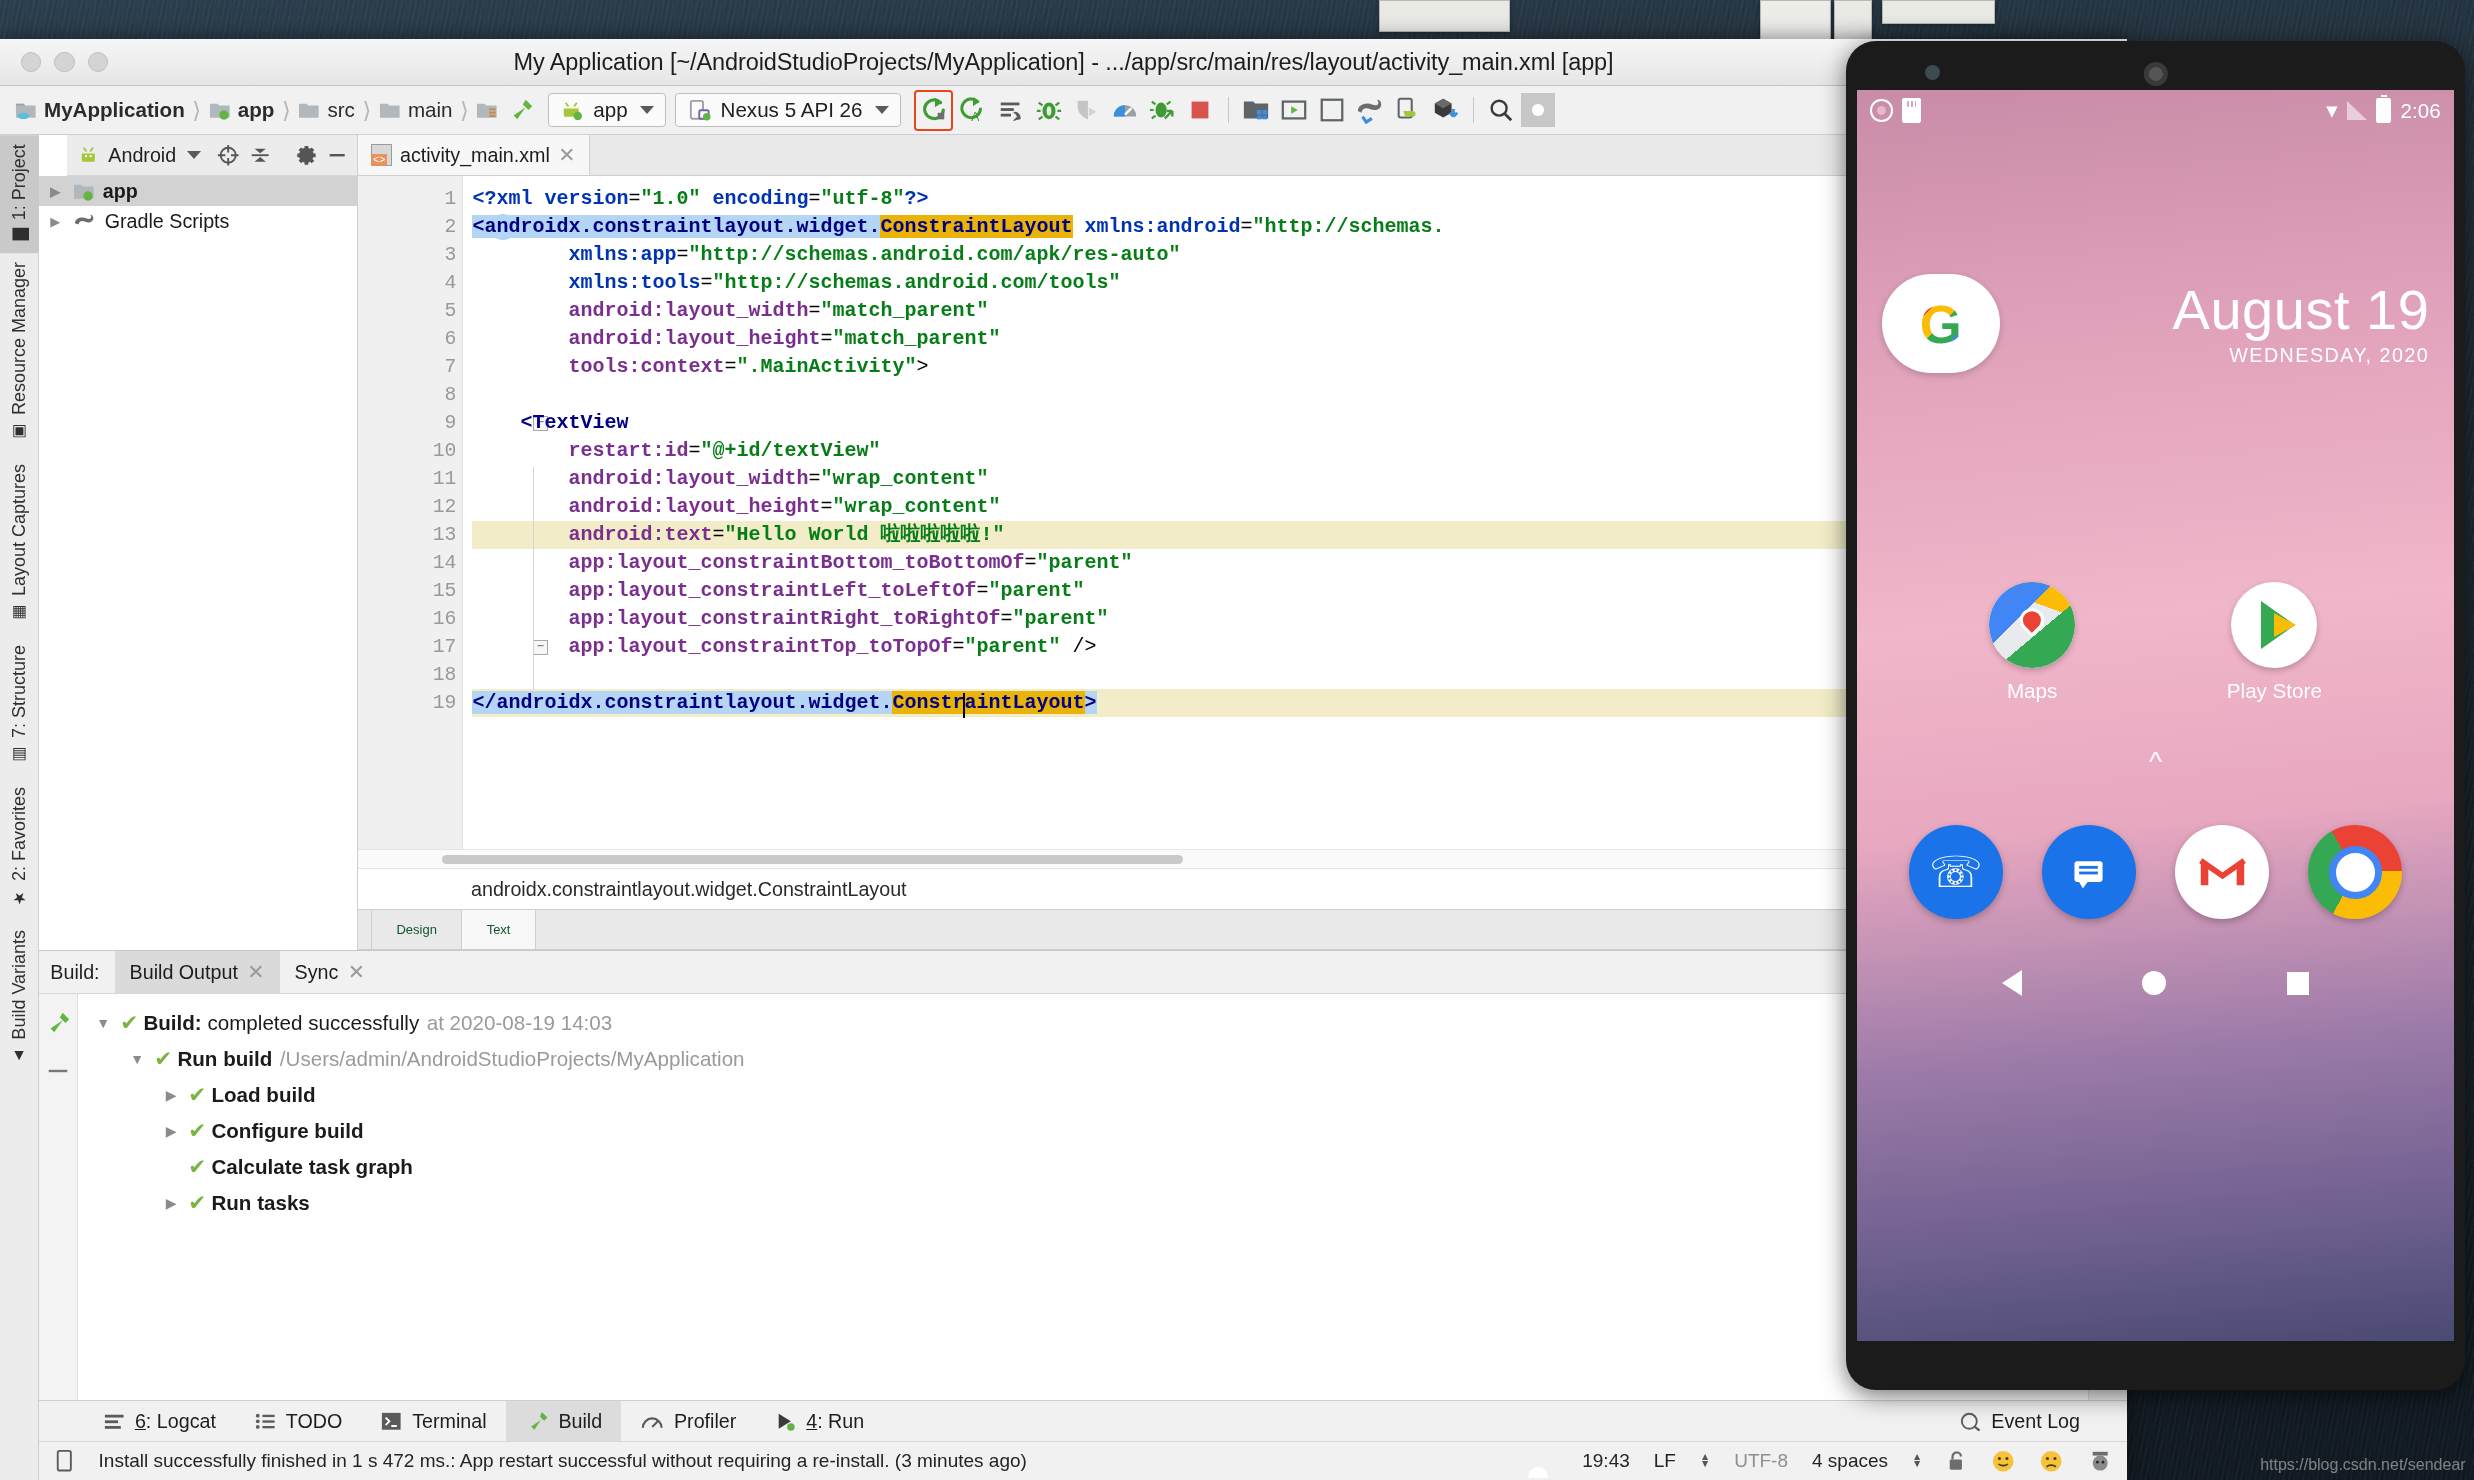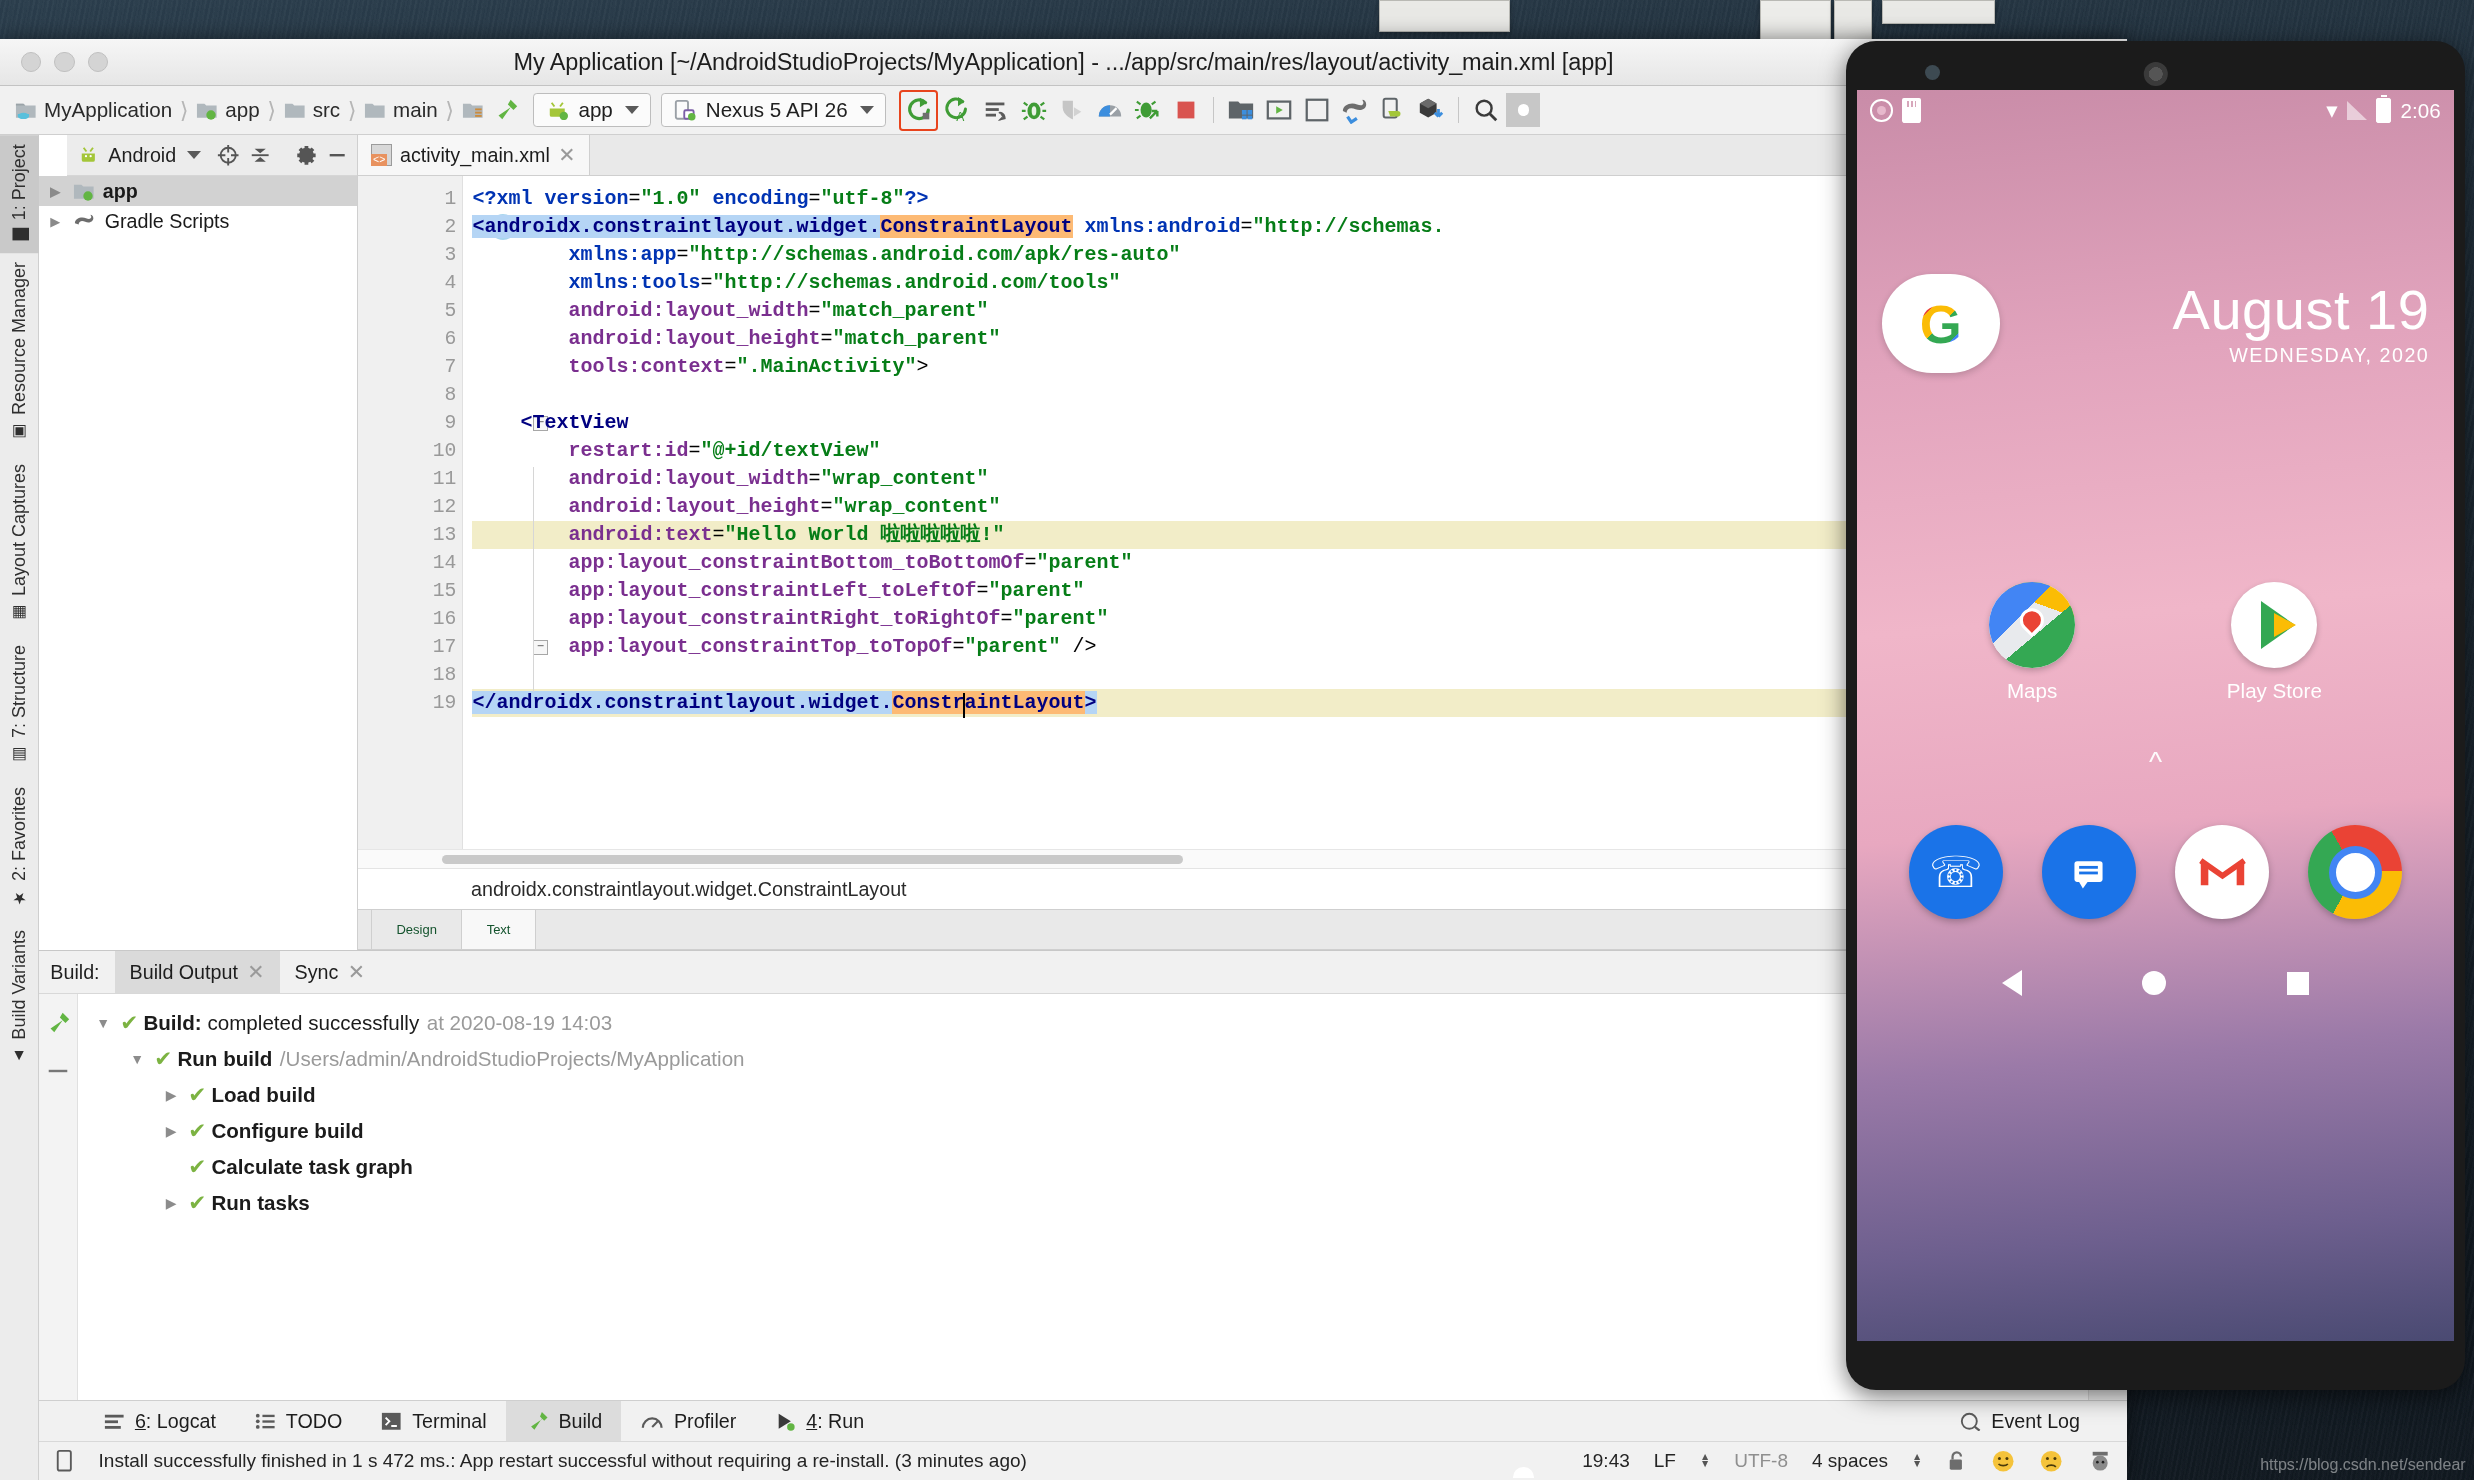--- a/index.html
+++ b/index.html
@@ -67,21 +67,21 @@
   
   #toolbar {
     height: 49px; flex: 0 0 49px;
     background: #f1f1f1;
     border-bottom: 0.9px solid #cfcfcf;
     display: flex; align-items: center;
     padding: 0 9.4px 0 13px;
     gap: 1.9px;
   }
   .crumb { display: flex; align-items: center; gap: 6.6px; font-size: 20.6px; color: #2b2b2b; padding: 0 1.9px; }
-  .crumb.bold { font-weight: normal; }
+  .crumb.bold { font-weight: bold; }
   .sep { color: #b6b6b6; font-size: 22.5px; margin: 0 3.8px; }
   .combo {
     height: 34px; min-width: 28px;
     background: #fbfbfb;
     border: 0.9px solid #bdbdbd; border-radius: 3.8px;
     display: flex; align-items: center; gap: 8.4px;
     padding: 0 11.3px; margin-left: 7.5px;
     font-size: 20.6px; color: #202020;
   }
   .caret { width: 0; height: 0; border-left: 7.5px solid transparent; border-right: 7.5px solid transparent; border-top: 8.4px solid #5a5a5a; margin-left: 3.8px;}
@@ -207,21 +207,21 @@
   }
   .cl { height: 28px; white-space: pre; line-height: 28px; }
   .t-proc { color: #0033b3; font-weight: bold; }
   .t-tag  { color: #000080; font-weight: bold; }
   .t-attr { color: #7a2f8f; font-weight: bold; }
   .t-val  { color: #067d17; font-weight: bold; }
   .t-eq   { color: #000; }
   .t-plain{ color: #000; }
   .t-ns   { color: #0033b3; font-weight: bold; }
   .hl-sel { background: #b5d5f5; }
-  .hl-soft{ background: #fdba74; }
+  .hl-soft{ background: #eab308; }
   .hl-yel { background: #f2edc8; }
 
   #vscroll-right {
     position: absolute; right: 0; top: 0; bottom: 0; width: 20.6px;
     background: #f6f6f6; border-left: 0.9px solid #e3e3e3;
   }
   #vscroll-right .thumb {
     position: absolute; left: 4.7px; top: 9.4px; width: 11.3px; height: 488px;
     background: #c4c4c4; border-radius: 5.6px;
   }

